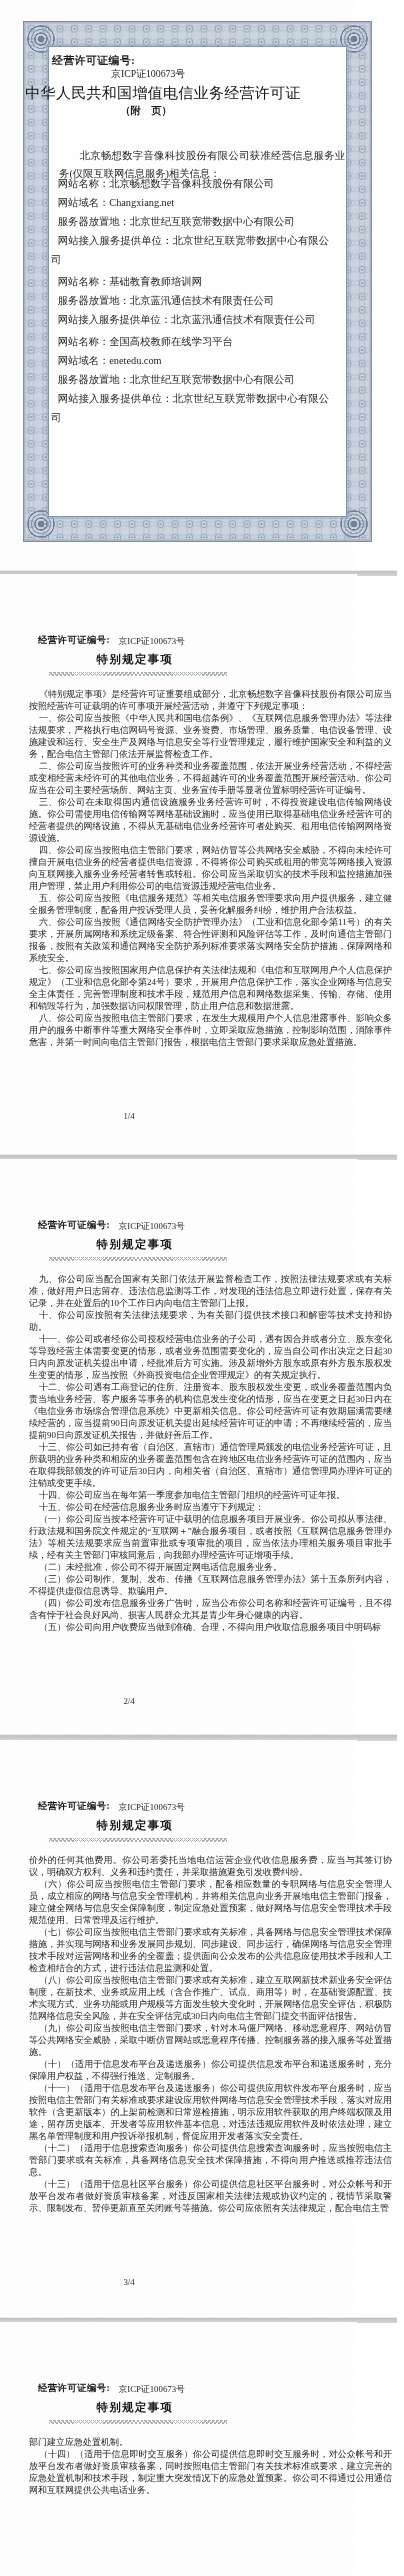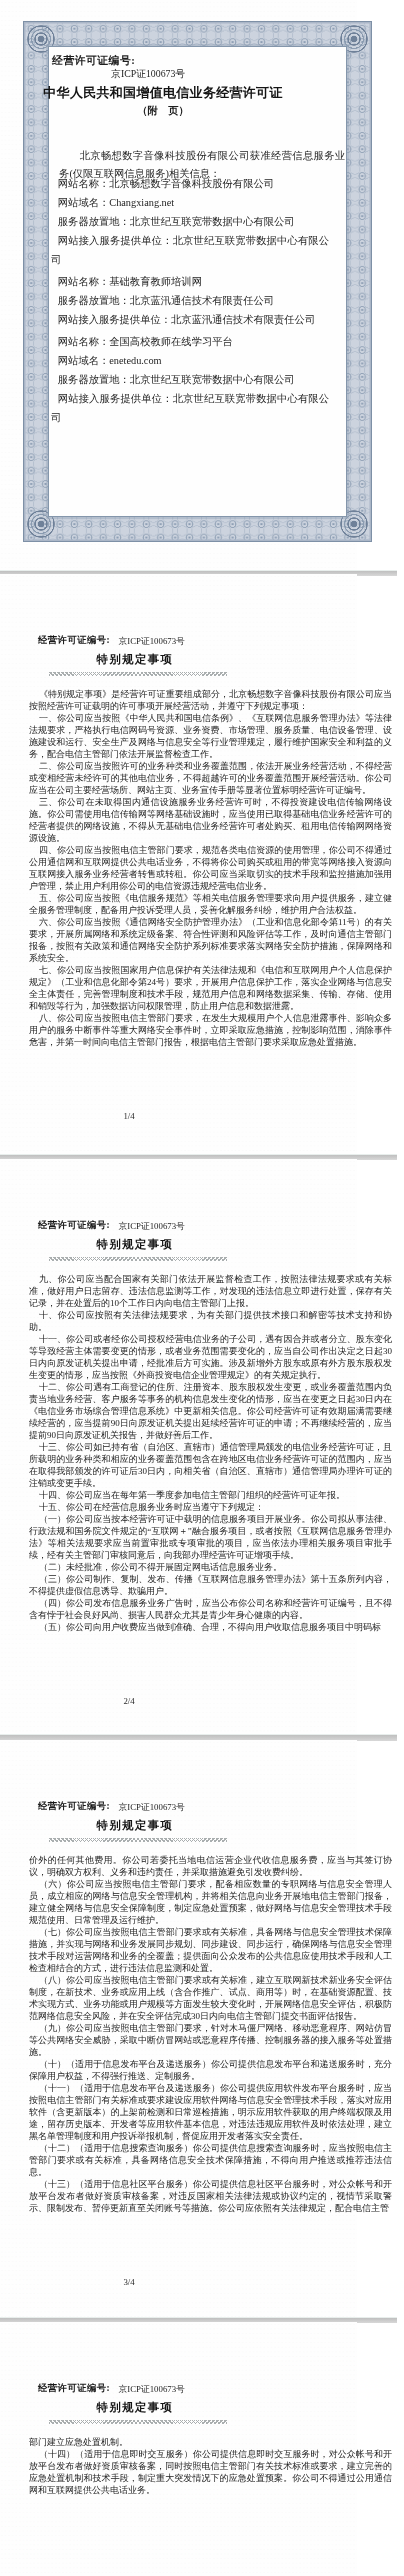--- a/index.html
+++ b/index.html
@@ -27,22 +27,22 @@
       radial-gradient(circle,transparent 12.4px,#6f8199 12.4px 13.4px,transparent 14px);
     background-position:center;background-repeat:no-repeat;}
   .corner.tl{left:-3.1px;top:-3.1px;} .corner.tr{right:-3.1px;top:-3.1px;}
   .corner.bl{left:-3.1px;bottom:-3.1px;} .corner.br{right:-3.1px;bottom:-3.1px;}
   .cert-inner{position:absolute;left:24px;top:24px;right:24px;bottom:24px;background:#fefefe;
     border:1px solid #8496ab;box-shadow:0 0 0 2.1px rgba(148,164,184,0.45);}
   .cert-license{position:absolute;left:3.1px;top:7.7px;}
   .cert-license .lab{font-weight:bold;font-size:10.8px;letter-spacing:0.5px;}
   .cert-license .val{position:absolute;left:59px;top:13.4px;width:155px;font-size:9.8px;white-space:nowrap;}
   .cert-title{position:absolute;left:114px;top:37px;transform:translateX(-50%);margin:0;
-    font-size:13px;font-weight:bold;white-space:nowrap;letter-spacing:0.3px;color:#141414;}
-  .cert-subtitle{position:absolute;left:114px;top:57px;transform:translateX(-50%);
+    font-size:15px;font-weight:normal;white-space:nowrap;letter-spacing:0.3px;color:#141414;}
+  .cert-subtitle{position:absolute;left:97px;top:57px;transform:translateX(-50%);
     font-size:10.3px;font-weight:bold;white-space:nowrap;}
   .cert-intro{position:absolute;left:2.1px;top:92px;width:286px;margin:8px;
     font-size:10.3px;line-height:18.5px;text-indent:2em;text-align:justify;}
   .sites{position:absolute;left:2.1px;top:127px;width:278px;}
   .sites p{margin:0;font-size:10.3px;line-height:19px;text-indent:6.7px;text-align:justify;}
   .site + .site{margin-top:3.1px;}
   
   .prov{height:577px;}
   #p2{top:574px;height:580px;} #p3{top:1159px;height:575px;}
   #p4{top:1740px;height:578px;} #p5{top:2322px;height:551px;}
@@ -110,21 +110,21 @@
       <span class="plabel">经营许可证编号:</span>
       <span class="pvalue">京ICP证100673号</span>
     </div>
     <h2 class="prov-title">特别规定事项</h2>
     <div class="zigzag"></div>
     <div class="prov-body">
         <p>《特别规定事项》是经营许可证重要组成部分，北京畅想数字音像科技股份有限公司应当按照经营许可证载明的许可事项开展经营活动，并遵守下列规定事项：</p>
         <p>一、你公司应当按照《中华人民共和国电信条例》、《互联网信息服务管理办法》等法律法规要求，严格执行电信网码号资源、业务资费、市场管理、服务质量、电信设备管理、设施建设和运行、安全生产及网络与信息安全等行业管理规定，履行维护国家安全和利益的义务，配合电信主管部门依法开展监督检查工作。</p>
         <p>二、你公司应当按照许可的业务种类和业务覆盖范围，依法开展业务经营活动，不得经营或变相经营未经许可的其他电信业务，不得超越许可的业务覆盖范围开展经营活动。你公司应当在公司主要经营场所、网站主页、业务宣传手册等显著位置标明经营许可证编号。</p>
         <p>三、你公司在未取得国内通信设施服务业务经营许可时，不得投资建设电信传输网络设施。你公司需使用电信传输网等网络基础设施时，应当使用已取得基础电信业务经营许可的经营者提供的网络设施，不得从无基础电信业务经营许可者处购买、租用电信传输网网络资源设施。</p>
-        <p>四、你公司应当按照电信主管部门要求，规范各类电信资源的使用管理，你公司不得通过公用通信网和互联网提供公共电话业务，不得将你公司购买或租用的带宽等网络接入资源向互联网接入服务业务经营者转售或转租。你公司应当采取切实的技术手段和监控措施加强用户管理，禁止用户利用你公司的电信资源违规经营电信业务。</p>
+        <p>四、你公司应当按照电信主管部门要求，网站仿冒等公共网络安全威胁，不得向未经许可擅自开展电信业务的经营者提供电信资源，不得将你公司购买或租用的带宽等网络接入资源向互联网接入服务业务经营者转售或转租。你公司应当采取切实的技术手段和监控措施加强用户管理，禁止用户利用你公司的电信资源违规经营电信业务。</p>
         <p>五、你公司应当按照《电信服务规范》等相关电信服务管理要求向用户提供服务，建立健全服务管理制度，配备用户投诉受理人员，妥善化解服务纠纷，维护用户合法权益。</p>
         <p>六、你公司应当按照《通信网络安全防护管理办法》（工业和信息化部令第11号）的有关要求，开展所属网络和系统定级备案、符合性评测和风险评估等工作，及时向通信主管部门报备，按照有关政策和通信网络安全防护系列标准要求落实网络安全防护措施，保障网络和系统安全。</p>
         <p>七、你公司应当按照国家用户信息保护有关法律法规和《电信和互联网用户个人信息保护规定》（工业和信息化部令第24号）要求，开展用户信息保护工作，落实企业网络与信息安全主体责任，完善管理制度和技术手段，规范用户信息和网络数据采集、传输、存储、使用和销毁等行为，加强数据访问权限管理，防止用户信息和数据泄露。</p>
         <p>八、你公司应当按照电信主管部门要求，在发生大规模用户个人信息泄露事件、影响众多用户的服务中断事件等重大网络安全事件时，立即采取应急措施，控制影响范围，消除事件危害，并第一时间向电信主管部门报告，根据电信主管部门要求采取应急处置措施。</p>
       </div>
     <div class="pageno">1/4</div>
   </section>
 
   <div class="gap" id="g2"></div>
 

